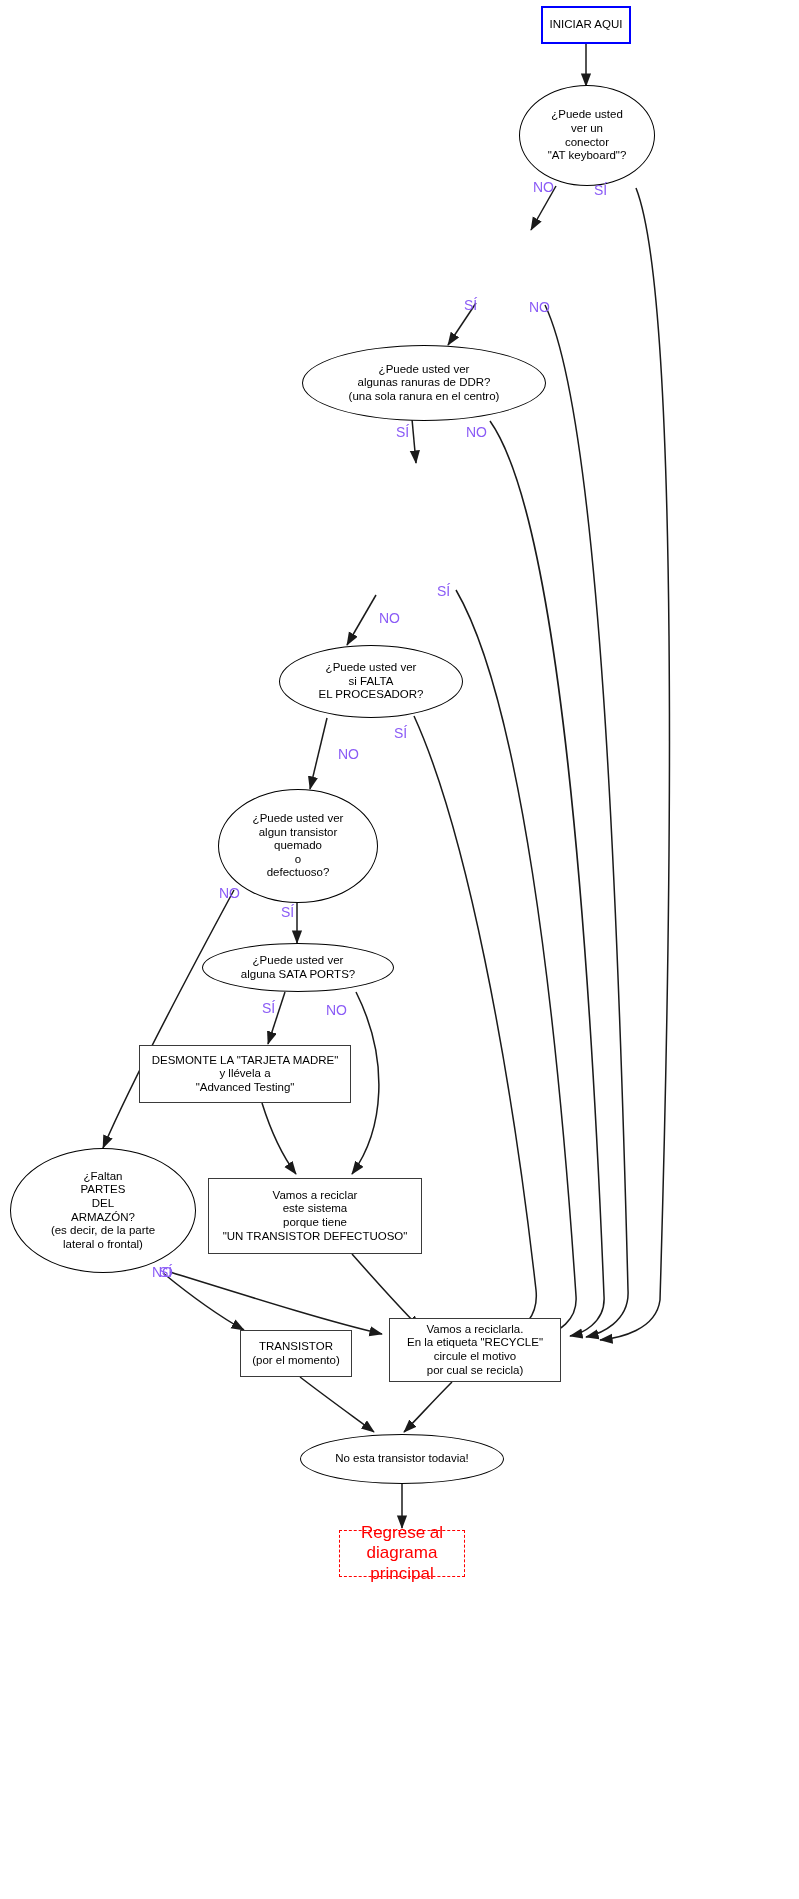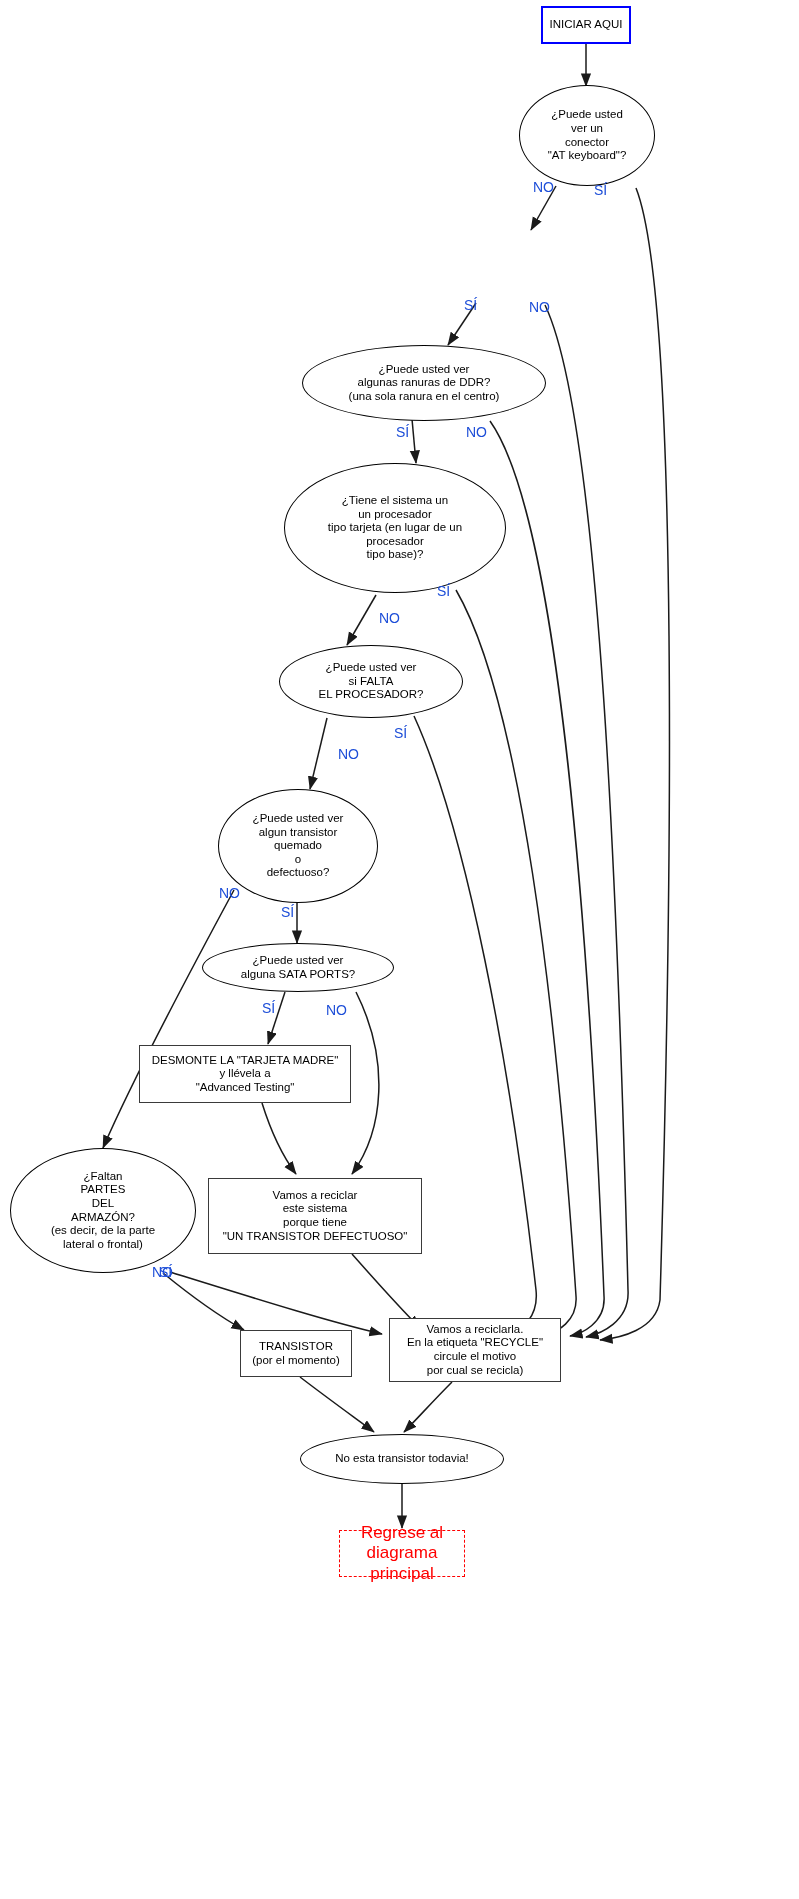--- a/index.html
+++ b/index.html
@@ -8,21 +8,21 @@
        -webkit-font-smoothing:antialiased;}
   #canvas{position:absolute;left:0;top:0;width:799px;height:1899px;}
   svg#wires{position:absolute;left:0;top:0;width:799px;height:1899px;overflow:visible;}
   .node{position:absolute;box-sizing:border-box;display:flex;align-items:center;
         justify-content:center;text-align:center;line-height:1.18;color:#000;}
   .ellipse{border:1.1px solid #000;border-radius:50%;background:#fff;}
   .box{border:1.2px solid #3a3a3a;background:#fff;}
   .box-start{border:2.6px solid #0000ff;background:#fff;}
   .box-dashed{border:1.6px dashed #ff0000;background:#fff;color:#ff0000;}
   .node span{display:block;white-space:pre-line;}
-  .edge-label{position:absolute;color:#1d4ed8;background:transparent;
+  .edge-label{position:absolute;color:#8b5cf6;background:transparent;
               white-space:nowrap;line-height:1;}
 </style>
 </head>
 <body>
 
 <div id="canvas">
 
   <svg id="wires" viewBox="0 0 799 1899" xmlns="http://www.w3.org/2000/svg">
     <defs>
       <marker id="ah" markerWidth="10" markerHeight="10" refX="8.4" refY="3.4" orient="auto" markerUnits="strokeWidth">
@@ -88,27 +88,20 @@
 "AT keyboard"?</span>
   </div>
 
 
   <div class="node ellipse" style="left:302px;top:345px;width:244px;height:76px;font-size:11.5px;">
     <span>¿Puede usted ver
 algunas ranuras de DDR?
 (una sola ranura en el centro)</span>
   </div>
 
-  <div class="node ellipse" style="left:284px;top:463px;width:222px;height:130px;font-size:11.5px;">
-    <span>¿Tiene el sistema un
-un procesador
-tipo tarjeta (en lugar de un
-procesador
-tipo base)?</span>
-  </div>
 
   <div class="node ellipse" style="left:279px;top:645px;width:184px;height:73px;font-size:11.5px;">
     <span>¿Puede usted ver
 si FALTA
 EL PROCESADOR?</span>
   </div>
 
   <div class="node ellipse" style="left:218px;top:789px;width:160px;height:114px;font-size:11.5px;">
     <span>¿Puede usted ver
 algun transistor

